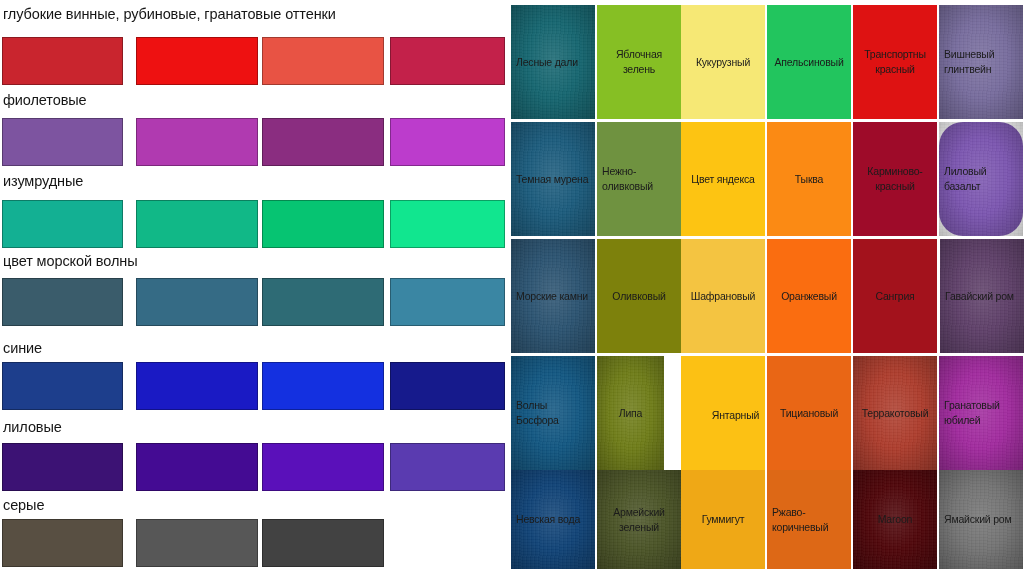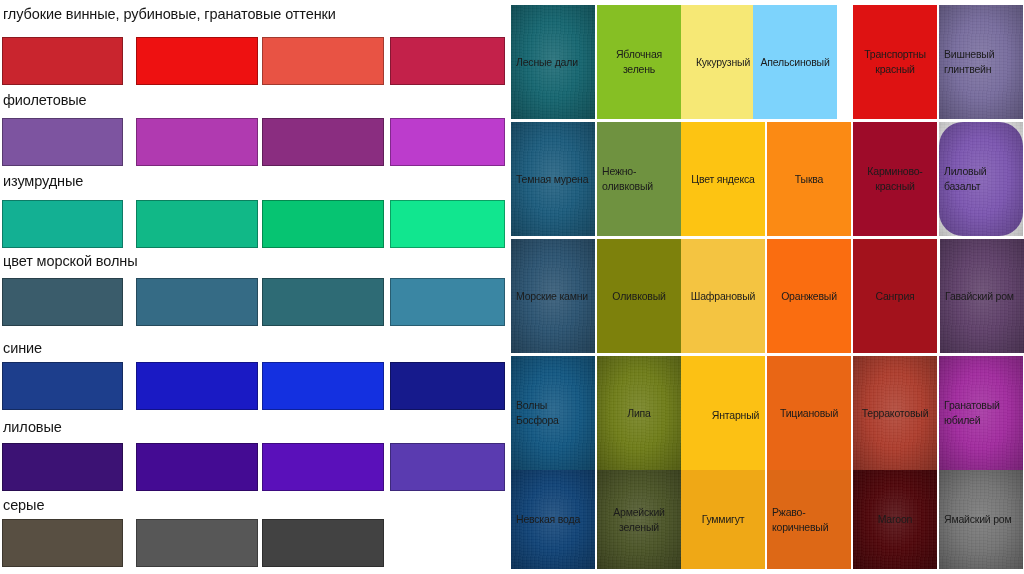--- a/index.html
+++ b/index.html
@@ -181,21 +181,21 @@
         <span class="tex-noise"></span>
         <span class="tex-vignette"></span>
         <span class="tile-label" style="position: relative; z-index: 2;">Лесные дали</span>
       </div>
       <div class="tile" title="Яблочная зелень #86bf24" style="left: 87px; top: 5px; width: 84px; height: 114px; background: rgb(134, 191, 36);">
         <span class="tile-label" style="position: relative; z-index: 2;">Яблочная зелень</span>
       </div>
       <div class="tile" title="Кукурузный #f6e875" style="left: 171px; top: 5px; width: 84px; height: 114px; background: rgb(246, 232, 117);">
         <span class="tile-label" style="position: relative; z-index: 2;">Кукурузный</span>
       </div>
-      <div class="tile" title="Апельсиновый #fc8a5e" style="left: 243px; top: 5px; width: 84px; height: 114px; background: #7dd3fc;">
+      <div class="tile" title="Апельсиновый #fc8a5e" style="left: 257px; top: 5px; width: 84px; height: 114px; background: #22c55e;">
         <span class="tile-label" style="position: relative; z-index: 2;">Апельсиновый</span>
       </div>
       <div class="tile" title="Транспортны красный #de1212" style="left: 343px; top: 5px; width: 84px; height: 114px; background: rgb(222, 18, 18);">
         <span class="tile-label" style="position: relative; z-index: 2;">Транспортны красный</span>
       </div>
       <div class="tile left-align" title="Вишневый глинтвейн #776c9d" style="left: 429px; top: 5px; width: 84px; height: 114px; background: rgb(119, 108, 157);">
         <span class="tex-noise"></span>
         <span class="tex-vignette"></span>
         <span class="tile-label" style="position: relative; z-index: 2;">Вишневый глинтвейн</span>
       </div>
@@ -241,21 +241,21 @@
       <div class="tile left-align" title="Гавайский ром #5e3f68" style="left: 430px; top: 239px; width: 84px; height: 114px; background: rgb(94, 63, 104);">
         <span class="tex-noise"></span>
         <span class="tex-vignette"></span>
         <span class="tile-label" style="position: relative; z-index: 2;">Гавайский ром</span>
       </div>
       <div class="tile left-align" title="Волны Босфора #115681" style="left: 1px; top: 356px; width: 84px; height: 114px; background: rgb(17, 86, 129);">
         <span class="tex-noise"></span>
         <span class="tex-vignette"></span>
         <span class="tile-label" style="position: relative; z-index: 2;">Волны Босфора</span>
       </div>
-      <div class="tile" title="Липа #6e7c17" style="left: 87px; top: 356px; width: 84px; height: 114px; background: rgb(110, 124, 23);">
+      <div class="tile" title="Липа #6e7c17" style="left: 87px; top: 356px; width: 67px; height: 114px; background: rgb(110, 124, 23);">
         <span class="tex-noise"></span>
         <span class="tex-vignette"></span>
         <span class="tile-label" style="position: relative; z-index: 2;">Липа</span>
       </div>
       <div class="tile" title="Янтарный #fcc114" style="left: 171px; top: 356px; width: 84px; height: 118px; background: rgb(252, 193, 20); padding-left: 30px;">
         <span class="tile-label" style="position: relative; z-index: 2;">Янтарный</span>
       </div>
       <div class="tile" title="Тициановый #e96615" style="left: 257px; top: 356px; width: 84px; height: 114px; background: rgb(233, 102, 21);">
         <span class="tile-label" style="position: relative; z-index: 2;">Тициановый</span>
       </div>

